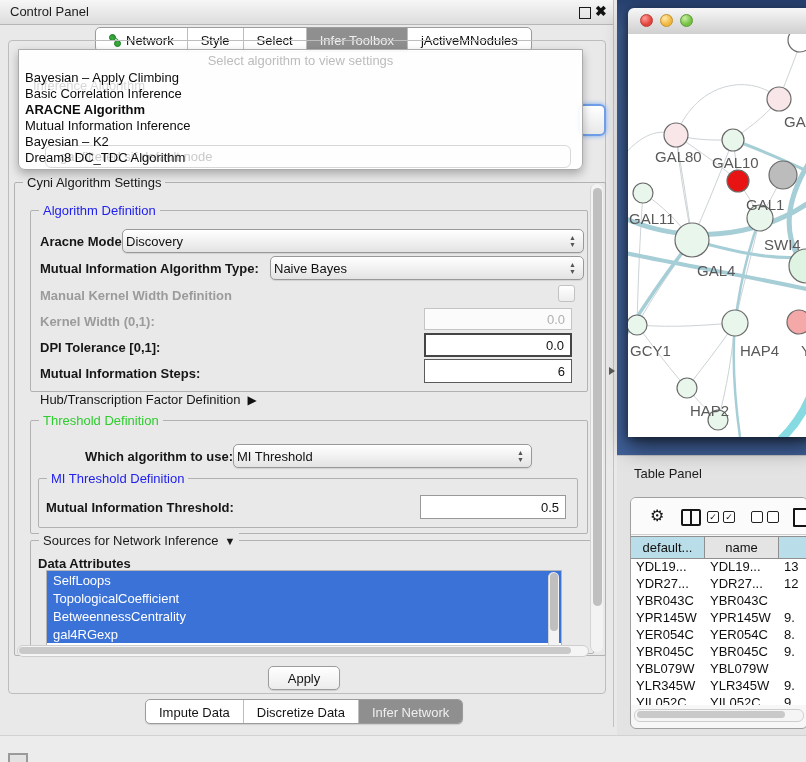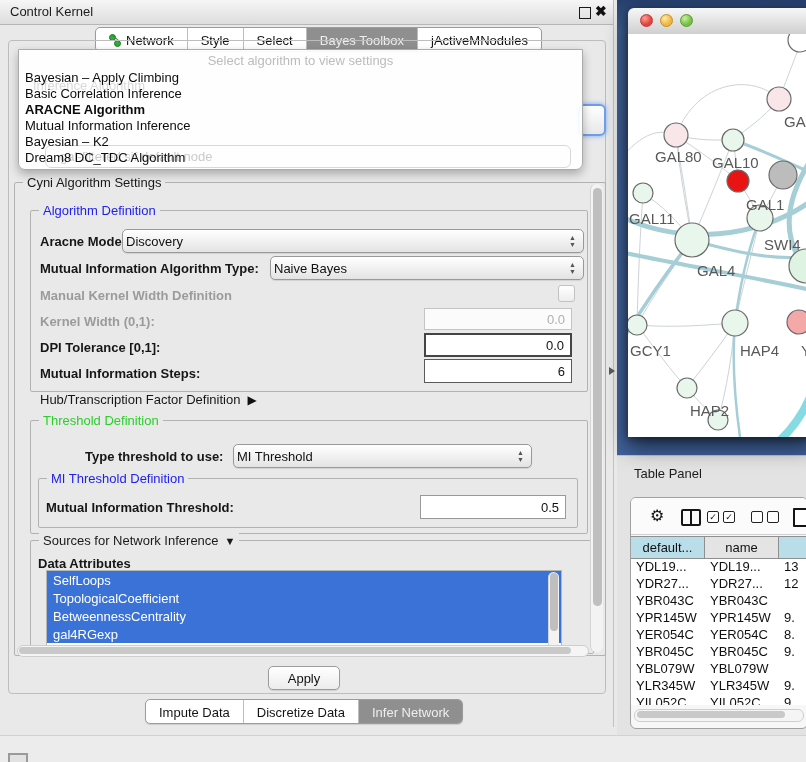--- a/index.html
+++ b/index.html
@@ -95,42 +95,42 @@
   .divider-arrow{left:609px;top:367px;width:0;height:0;border-left:6px solid #5a5a5a;border-top:4px solid transparent;border-bottom:4px solid transparent;}
   svg text{font-family:"Liberation Sans",sans-serif;}
 </style>
 </head>
 <body>
 
 <div class="abs desktop-blue"></div>
 
 <div class="abs control-window">
   <div class="abs cp-titlebar">
-    <div class="abs cp-title">Control Kernel</div>
+    <div class="abs cp-title">Control Panel</div>
     <div class="abs float-btn"></div>
     <div class="abs close-btn">✖</div>
   </div>
 
   <div class="abs seg" style="left:95px;top:27px;">
     <div class="seg-item">
       <span class="net-glyph">
           <i></i>
           <i></i>
           <em></em>
         </span>
       <span>Network</span>
     </div>
     <div class="seg-item">
         <span>Style</span>
       </div>
     <div class="seg-item">
         <span>Select</span>
       </div>
     <div class="seg-item sel">
-        <span>Bayes Toolbox</span>
+        <span>Infer Toolbox</span>
       </div>
     <div class="seg-item">
         <span>jActiveMNodules</span>
       </div>
   </div>
 
   <div class="abs content-panel"></div>
 
   <div class="abs group" style="left:14px;top:182px;width:590px;height:472px;">
     <span class="gtitle">Cyni Algorithm Settings</span>
@@ -165,21 +165,21 @@
   <div class="abs field med" style="left:424px;top:359px;width:148px;height:24px;">6</div>
 
   <div class="abs expander" style="left:40px;top:392px;">
     <span>Hub/Transcription Factor Definition</span>
     <span class="exp-arrow">▶</span>
   </div>
 
   <div class="abs group" style="left:30px;top:420px;width:556px;height:112px;">
     <span class="gtitle t-green">Threshold Definition</span>
   </div>
-  <div class="abs lblb" style="left:85px;top:449px;">Type threshold to use:</div>
+  <div class="abs lblb" style="left:85px;top:449px;">Which algorithm to use:</div>
   <div class="abs combo" style="left:233px;top:444px;width:299px;">
     <span>MI Threshold</span>
     <span class="arw">
         <span>▲</span>
         <span>▼</span>
       </span>
   </div>
   <div class="abs group" style="left:38px;top:478px;width:538px;height:48px;">
     <span class="gtitle t-blue">MI Threshold Definition</span>
   </div>

